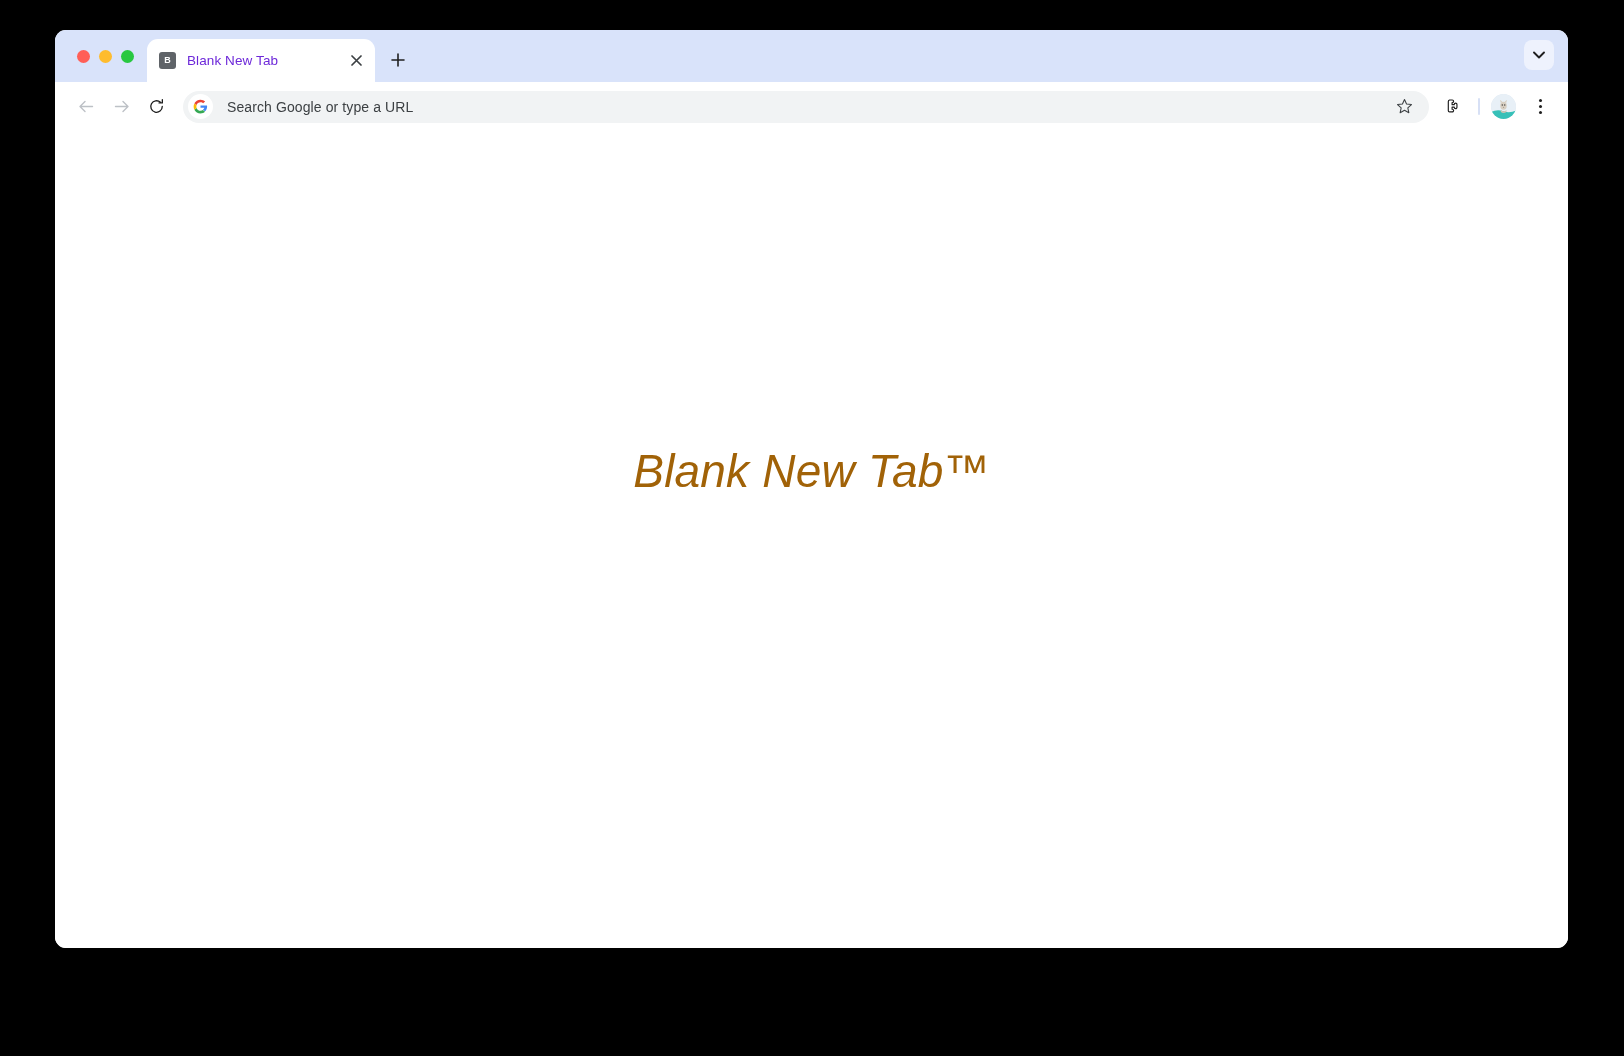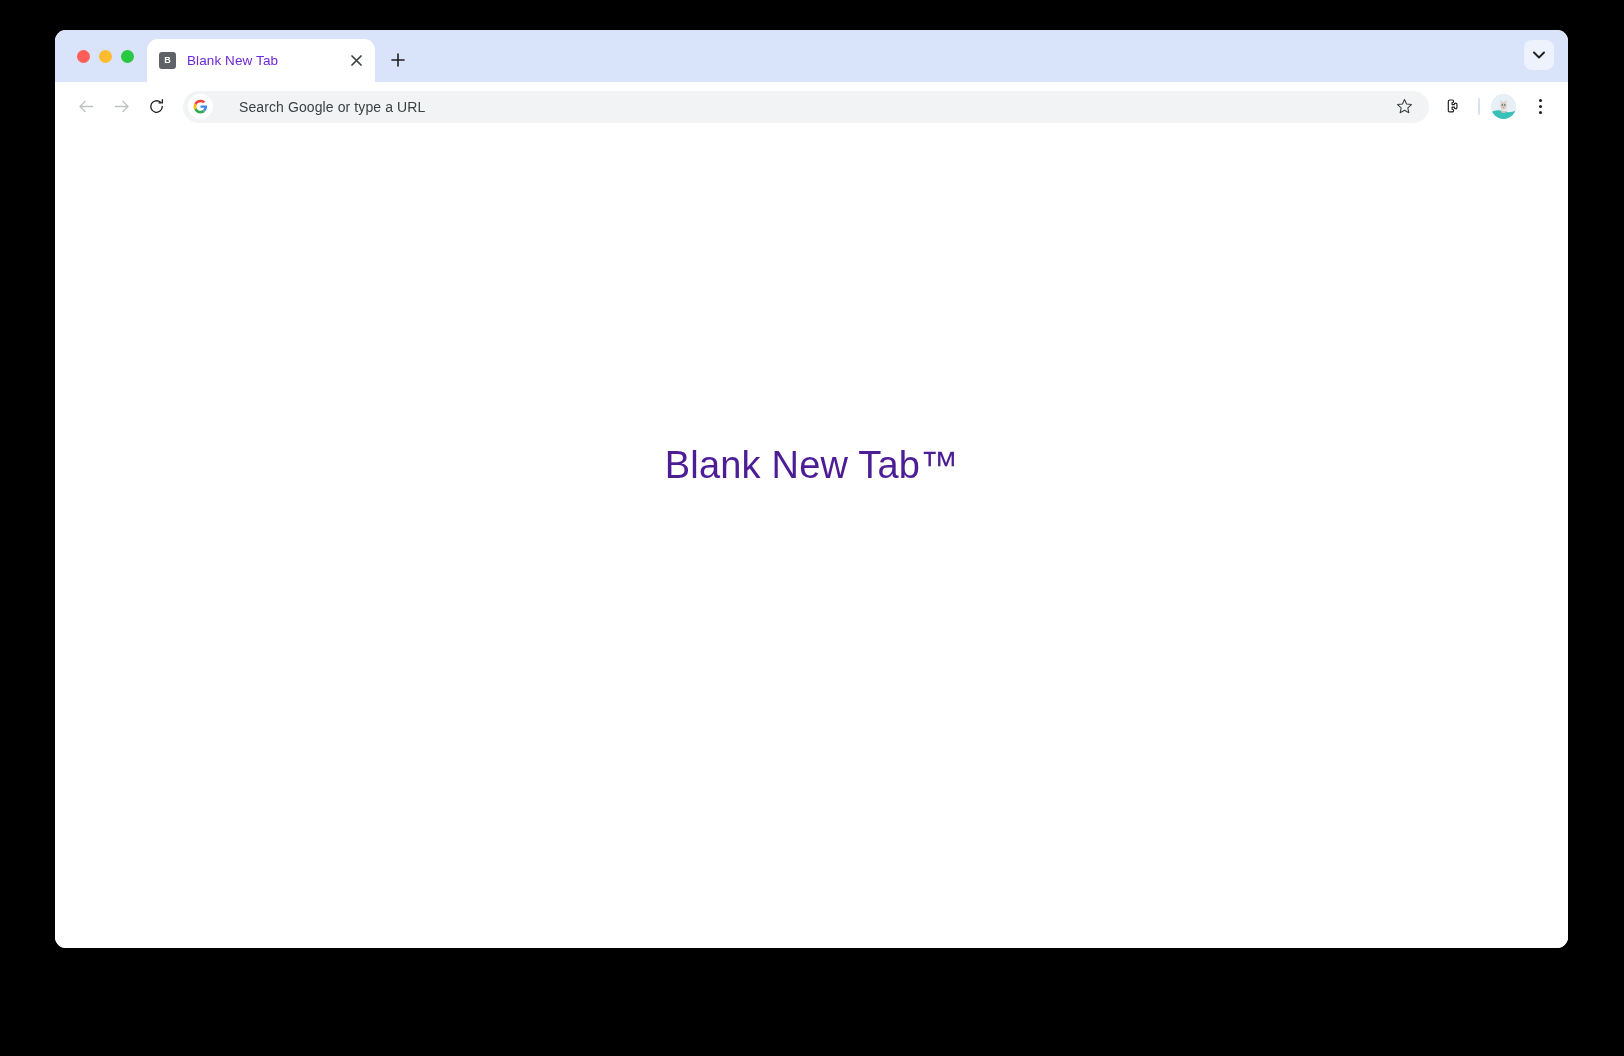--- a/index.html
+++ b/index.html
@@ -156,21 +156,20 @@
   #omnibox {
     flex: 1 1 auto;
     height: 32px;
     background: #f1f3f4;
     border-radius: 16px;
     display: flex;
     align-items: center;
     padding: 0 10px 0 4px;
     box-sizing: border-box;
     min-width: 0;
-    gap: 12px;
   }
 
   .google-g-wrap {
     width: 25px;
     height: 25px;
     border-radius: 50%;
     background: #ffffff;
     display: flex;
     align-items: center;
     justify-content: center;
@@ -257,25 +256,26 @@
     height: 816px;
     background: #ffffff;
     display: flex;
     align-items: flex-start;
     justify-content: center;
     position: relative;
   }
 
   #page-heading {
     margin-top: 312px;
-    font-size: 38px;
+    font-size: 46px;
     font-weight: 400;
-    color: #4c1d95;
+    color: #a16207;
     letter-spacing: 0.2px;
     white-space: nowrap;
+    font-style: italic;
   }
 </style>
 </head>
 <body>
 
 <div id="browser-window">
 
   <div id="tab-strip">
 
     <div class="traffic-lights">

